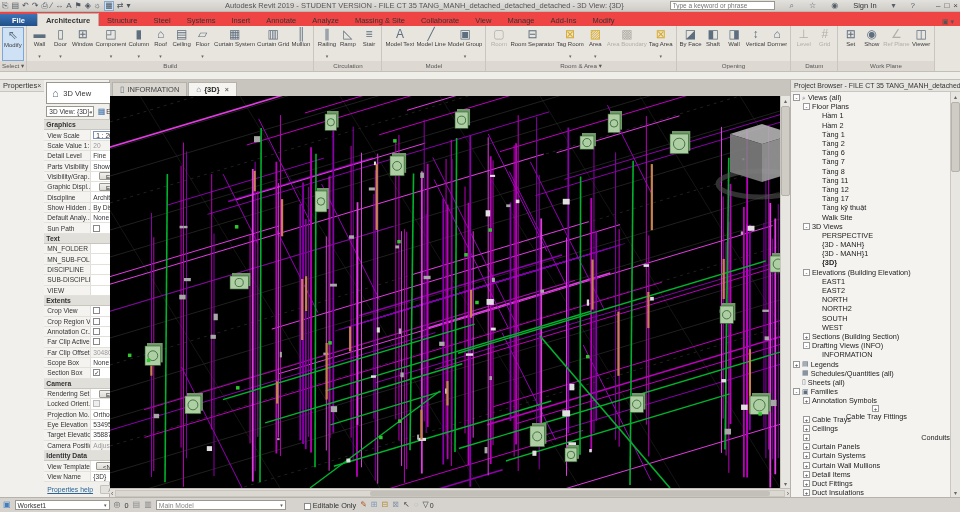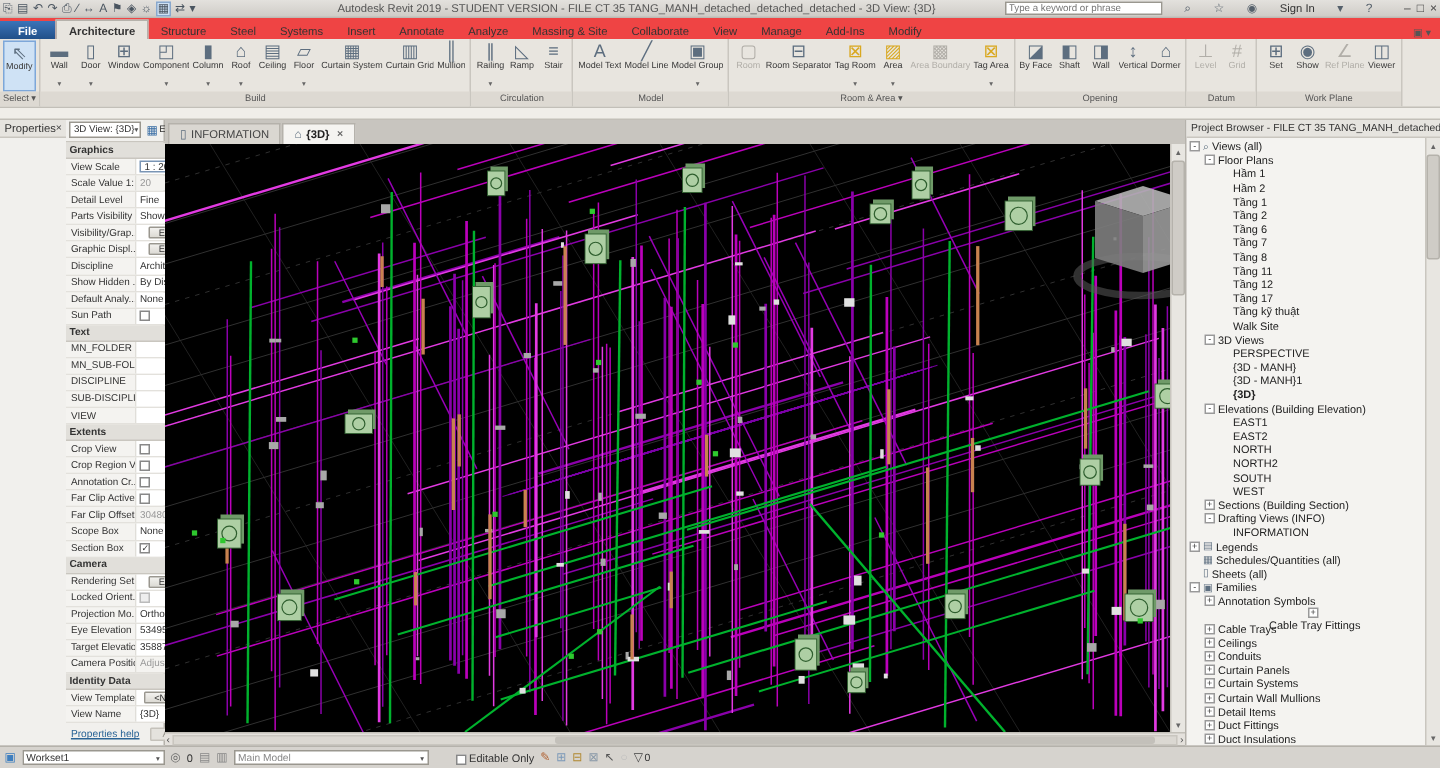--- a/index.html
+++ b/index.html
@@ -379,20 +379,25 @@
 
 <div class="main">
 
   <div class="props">
     <div class="phead">
       <span>Properties</span>
       <span class="x i-close"></span>
     </div>
     <div class="pmain">
       <div class="pleft">
+        <div class="typesel">
+          <span class="th i-house"></span>
+          <span class="tl">3D View</span>
+          <span class="ta i-dd"></span>
+        </div>
         <div class="selrow">
           <span class="selbox">
             <span>3D View: {3D}</span>
             <span class="a i-dd"></span>
           </span>
           <span class="etbtn">
             <span class="g i-et"></span>
             <span>Edit Type</span>
           </span>
         </div>
@@ -1107,21 +1112,21 @@
             <span>Cable Tray Fittings</span>
           </div>
           <div class="titem" style="padding-left: 10px;">
             <span class="exp">+</span>
             <span>Cable Trays</span>
           </div>
           <div class="titem" style="padding-left: 10px;">
             <span class="exp">+</span>
             <span>Ceilings</span>
           </div>
-          <div class="titem" style="padding-left: 10px;">
+          <div class="titem" style="padding-left: 10px; justify-content: space-between;">
             <span class="exp">+</span>
             <span>Conduits</span>
           </div>
           <div class="titem" style="padding-left: 10px;">
             <span class="exp">+</span>
             <span>Curtain Panels</span>
           </div>
           <div class="titem" style="padding-left: 10px;">
             <span class="exp">+</span>
             <span>Curtain Systems</span>

